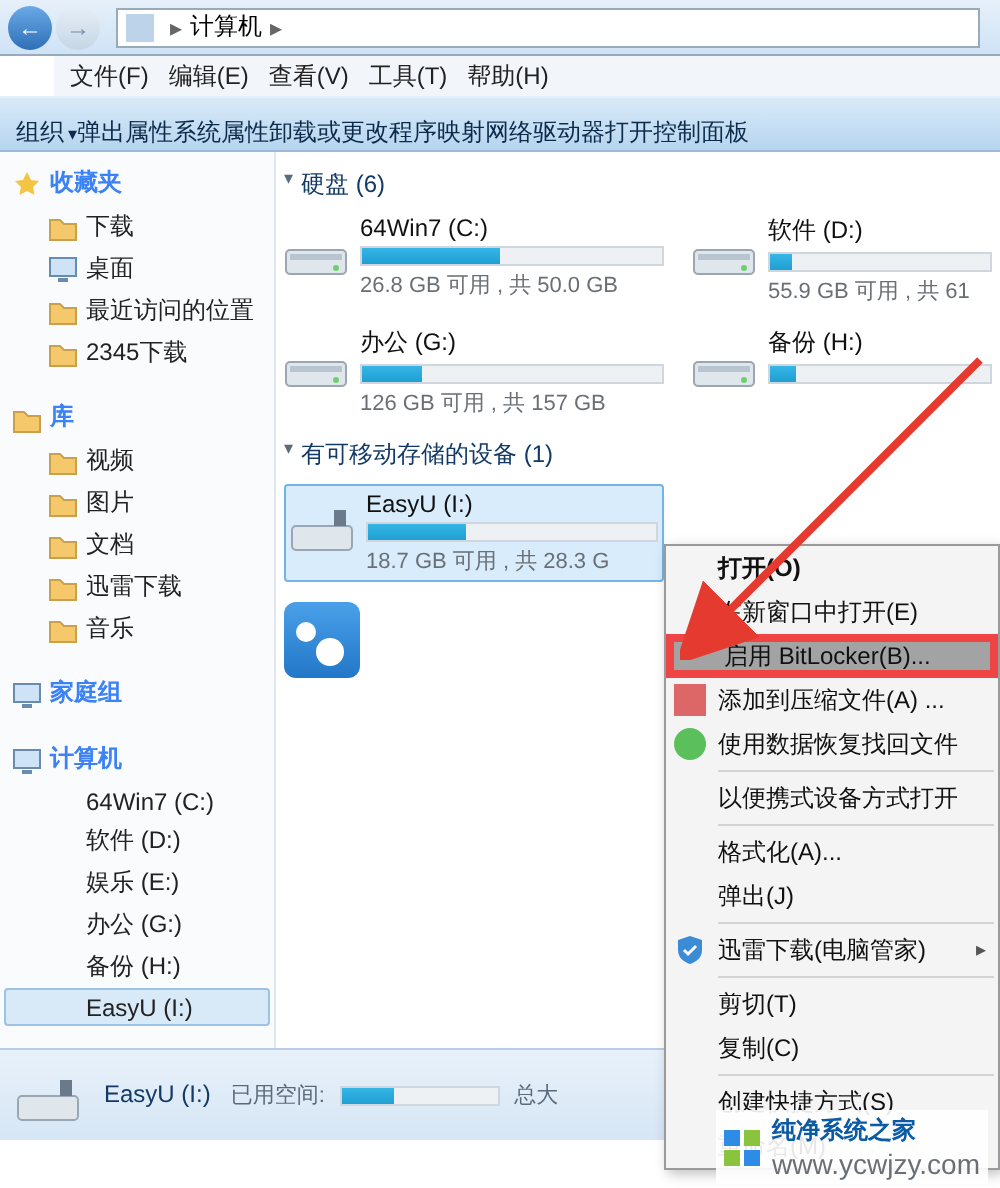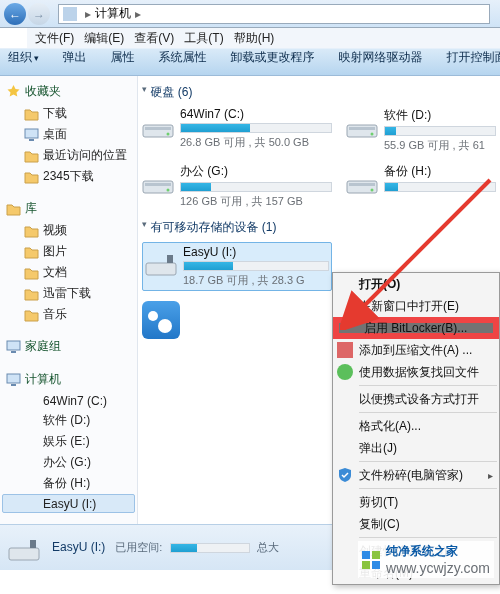--- a/index.html
+++ b/index.html
@@ -8,26 +8,26 @@
   .titlebar { height: 28px; background: linear-gradient(#e6f0fa,#cfe3f6); display:flex; align-items:center; padding:0 4px; border-bottom:1px solid #9ab; }
   .navbtn { width:22px; height:22px; border-radius:50%; background:linear-gradient(#6aa9e6,#2e6fb8); margin-right:2px; display:flex; align-items:center; justify-content:center; color:#fff; }
   .navbtn.fwd{ background:linear-gradient(#e6eef6,#c6d6e6); color:#7a8fa6;}
   .addr { flex:1; margin:0 6px; height:20px; background:#fff; border:1px solid #9ab; display:flex; align-items:center; padding:0 4px; }
   .addr .ic { width:14px; height:14px; background:#bcd3ea; margin-right:4px; }
   .addr .sep { margin:0 4px; color:#666; }
 
   .menubar { height:20px; background:#f2f6fb; display:flex; gap:10px; padding:2px 8px; color:#222;margin-left:27px; }
   .menubar span { cursor:default; }
 
-  .toolbar { height:28px; background:linear-gradient(#d9eaf8,#b6d5ef); display:flex; align-items:flex-start; gap:24px; padding:0 8px; color:#0c2b4b; border-top:1px solid #e6f0fa; border-bottom:1px solid #9cbbd8; white-space:nowrap; overflow:hidden;}
+  .toolbar { height:28px; background:linear-gradient(#d9eaf8,#b6d5ef); display:flex; align-items:flex-end; gap:0; padding:0 8px; color:#0c2b4b; border-top:1px solid #e6f0fa; border-bottom:1px solid #9cbbd8; white-space:nowrap; overflow:hidden;}
   .toolbar .down::after{content:"▾"; font-size:9px; margin-left:2px;}
 
   .main { display:flex; height: calc(100% - 28px - 20px - 28px - 46px - 24px); }
   .nav { width:138px; background:#fafbfd; border-right:1px solid #e0e6ee; padding:4px 2px; overflow:hidden;}
-  .nav .grp-label{ display:flex; align-items:center; gap:4px; padding:3px 4px; color:#14532d;}
+  .nav .grp-label{ display:flex; align-items:flex-end; gap:4px; padding:3px 4px; color:#3b82f6;font-weight:bold;}
   .nav .item{ display:flex; align-items:center; gap:4px; padding:2px 4px 2px 22px; color:#222;}
   .nav .item.sel{ background:#d8e9f8; border:1px solid #9cc2e6; border-radius:2px; padding:1px 3px 1px 21px;}
   .nav svg,.nav .ic{width:15px;height:15px;flex:0 0 15px}
   .nav .spacer{height:10px}
 
   .content { flex:1; padding:6px 4px; overflow:hidden; position:relative; }
   .section-title{ display:flex; align-items:flex-start; gap:4px; color:#123a66; margin:2px 0 6px; }
   .section-title::before{content:"▾"; font-size:9px; color:#5a6b7c;}
   .drive-row{ display:flex; gap:14px; margin-bottom:10px; }
   .drive{ display:flex; gap:6px; width:190px; }
@@ -44,33 +44,33 @@
 
   .other-item{ display:flex; gap:8px; align-items:center; margin-top:4px;}
   .other-item .ic2{ width:38px; height:38px; background:linear-gradient(#4aa0e8,#2277c8); border-radius:6px; position:relative;}
   .other-item .ic2::before{content:""; position:absolute; left:6px; top:10px; width:10px;height:10px;border-radius:50%; background:#fff;}
   .other-item .ic2::after{content:""; position:absolute; right:8px; bottom:6px; width:14px;height:14px;border-radius:50%; background:#fff;}
   .other-item .sub{ color:#6a6f75; font-size:11px;}
 
   .ctx { position:absolute; right:0; top:272px; width:168px; background:#f4f4f4; border:1px solid #9a9a9a; box-shadow:2px 2px 6px rgba(0,0,0,.25); z-index:5;}
   .ctx .row{ display:flex; align-items:center; height:22px; padding:0 10px 0 26px; position:relative; color:#111; white-space:nowrap;}
   .ctx .row .def{font-weight:bold}
-  .ctx .row.hl{ background:#737373; border:6px solid #ef4444; margin:0; padding:0 9px 0 25px;}
+  .ctx .row.hl{ background:#a3a3a3; border:4px solid #ef4444; margin:0; padding:0 9px 0 25px;}
   .ctx .sep{ height:1px; background:#d4d4d4; margin:2px 2px 2px 26px;}
   .ctx .ic3{position:absolute; left:4px; width:16px; height:16px;}
   .ctx .arrow::after{content:"▸"; position:absolute; right:6px; color:#555; font-size:10px;}
 
   .status { height:46px; background:linear-gradient(#e8f1fa,#d6e6f5); border-top:1px solid #b7cfe6; display:flex; align-items:center; padding:8px 8px; gap:8px;}
   .status .bigic{ width:36px; height:36px; }
   .status .sline{ color:#123a66; }
   .status .sline .sub{ color:#5a6b7c; font-size:11px;}
   .status .mini-bar{ display:inline-block; width:80px; height:10px; border:1px solid #cfd6de; background:#eef1f4; vertical-align:middle; position:relative; margin:0 4px;}
   .status .mini-bar .fill{position:absolute; left:0; top:0; bottom:0; background:linear-gradient(#35b6e6,#1f9fd2);}
 
-  .watermark{ position:absolute; right:6px; bottom:16px; display:flex; align-items:center; gap:6px; z-index:10; background:rgba(255,255,255,.9); padding:2px 4px;}
+  .watermark{ position:absolute; right:6px; bottom:2px; display:flex; align-items:center; gap:6px; z-index:10; background:rgba(255,255,255,.9); padding:2px 4px;}
   .watermark .logo{ width:18px; height:18px; display:grid; grid-template-columns:1fr 1fr; grid-template-rows:1fr 1fr; gap:2px;}
   .watermark .logo div:nth-child(1){background:#2e8be6}
   .watermark .logo div:nth-child(2){background:#8ac43f}
   .watermark .logo div:nth-child(3){background:#8ac43f}
   .watermark .logo div:nth-child(4){background:#2e8be6}
   .watermark .t1{color:#0b5aa6; font-weight:bold;}
   .watermark .t2{color:#6a6f75; font-size:14px;}
 
   .red-arrow{ position:absolute; z-index:6; pointer-events:none; }
 </style>
@@ -376,21 +376,21 @@
       <span>格式化(A)...</span>
     </div>
   <div class="row">
       <span>弹出(J)</span>
     </div>
   <div class="sep"></div>
   <div class="row arrow">
       <span class="ic3"><svg width="16" height="16">
           <use href="#shield"></use>
         </svg></span>
-      <span>文件粉碎(电脑管家)</span>
+      <span>迅雷下载(电脑管家)</span>
     </div>
   <div class="sep"></div>
   <div class="row">
       <span>剪切(T)</span>
     </div>
   <div class="row">
       <span>复制(C)</span>
     </div>
   <div class="sep"></div>
   <div class="row">

